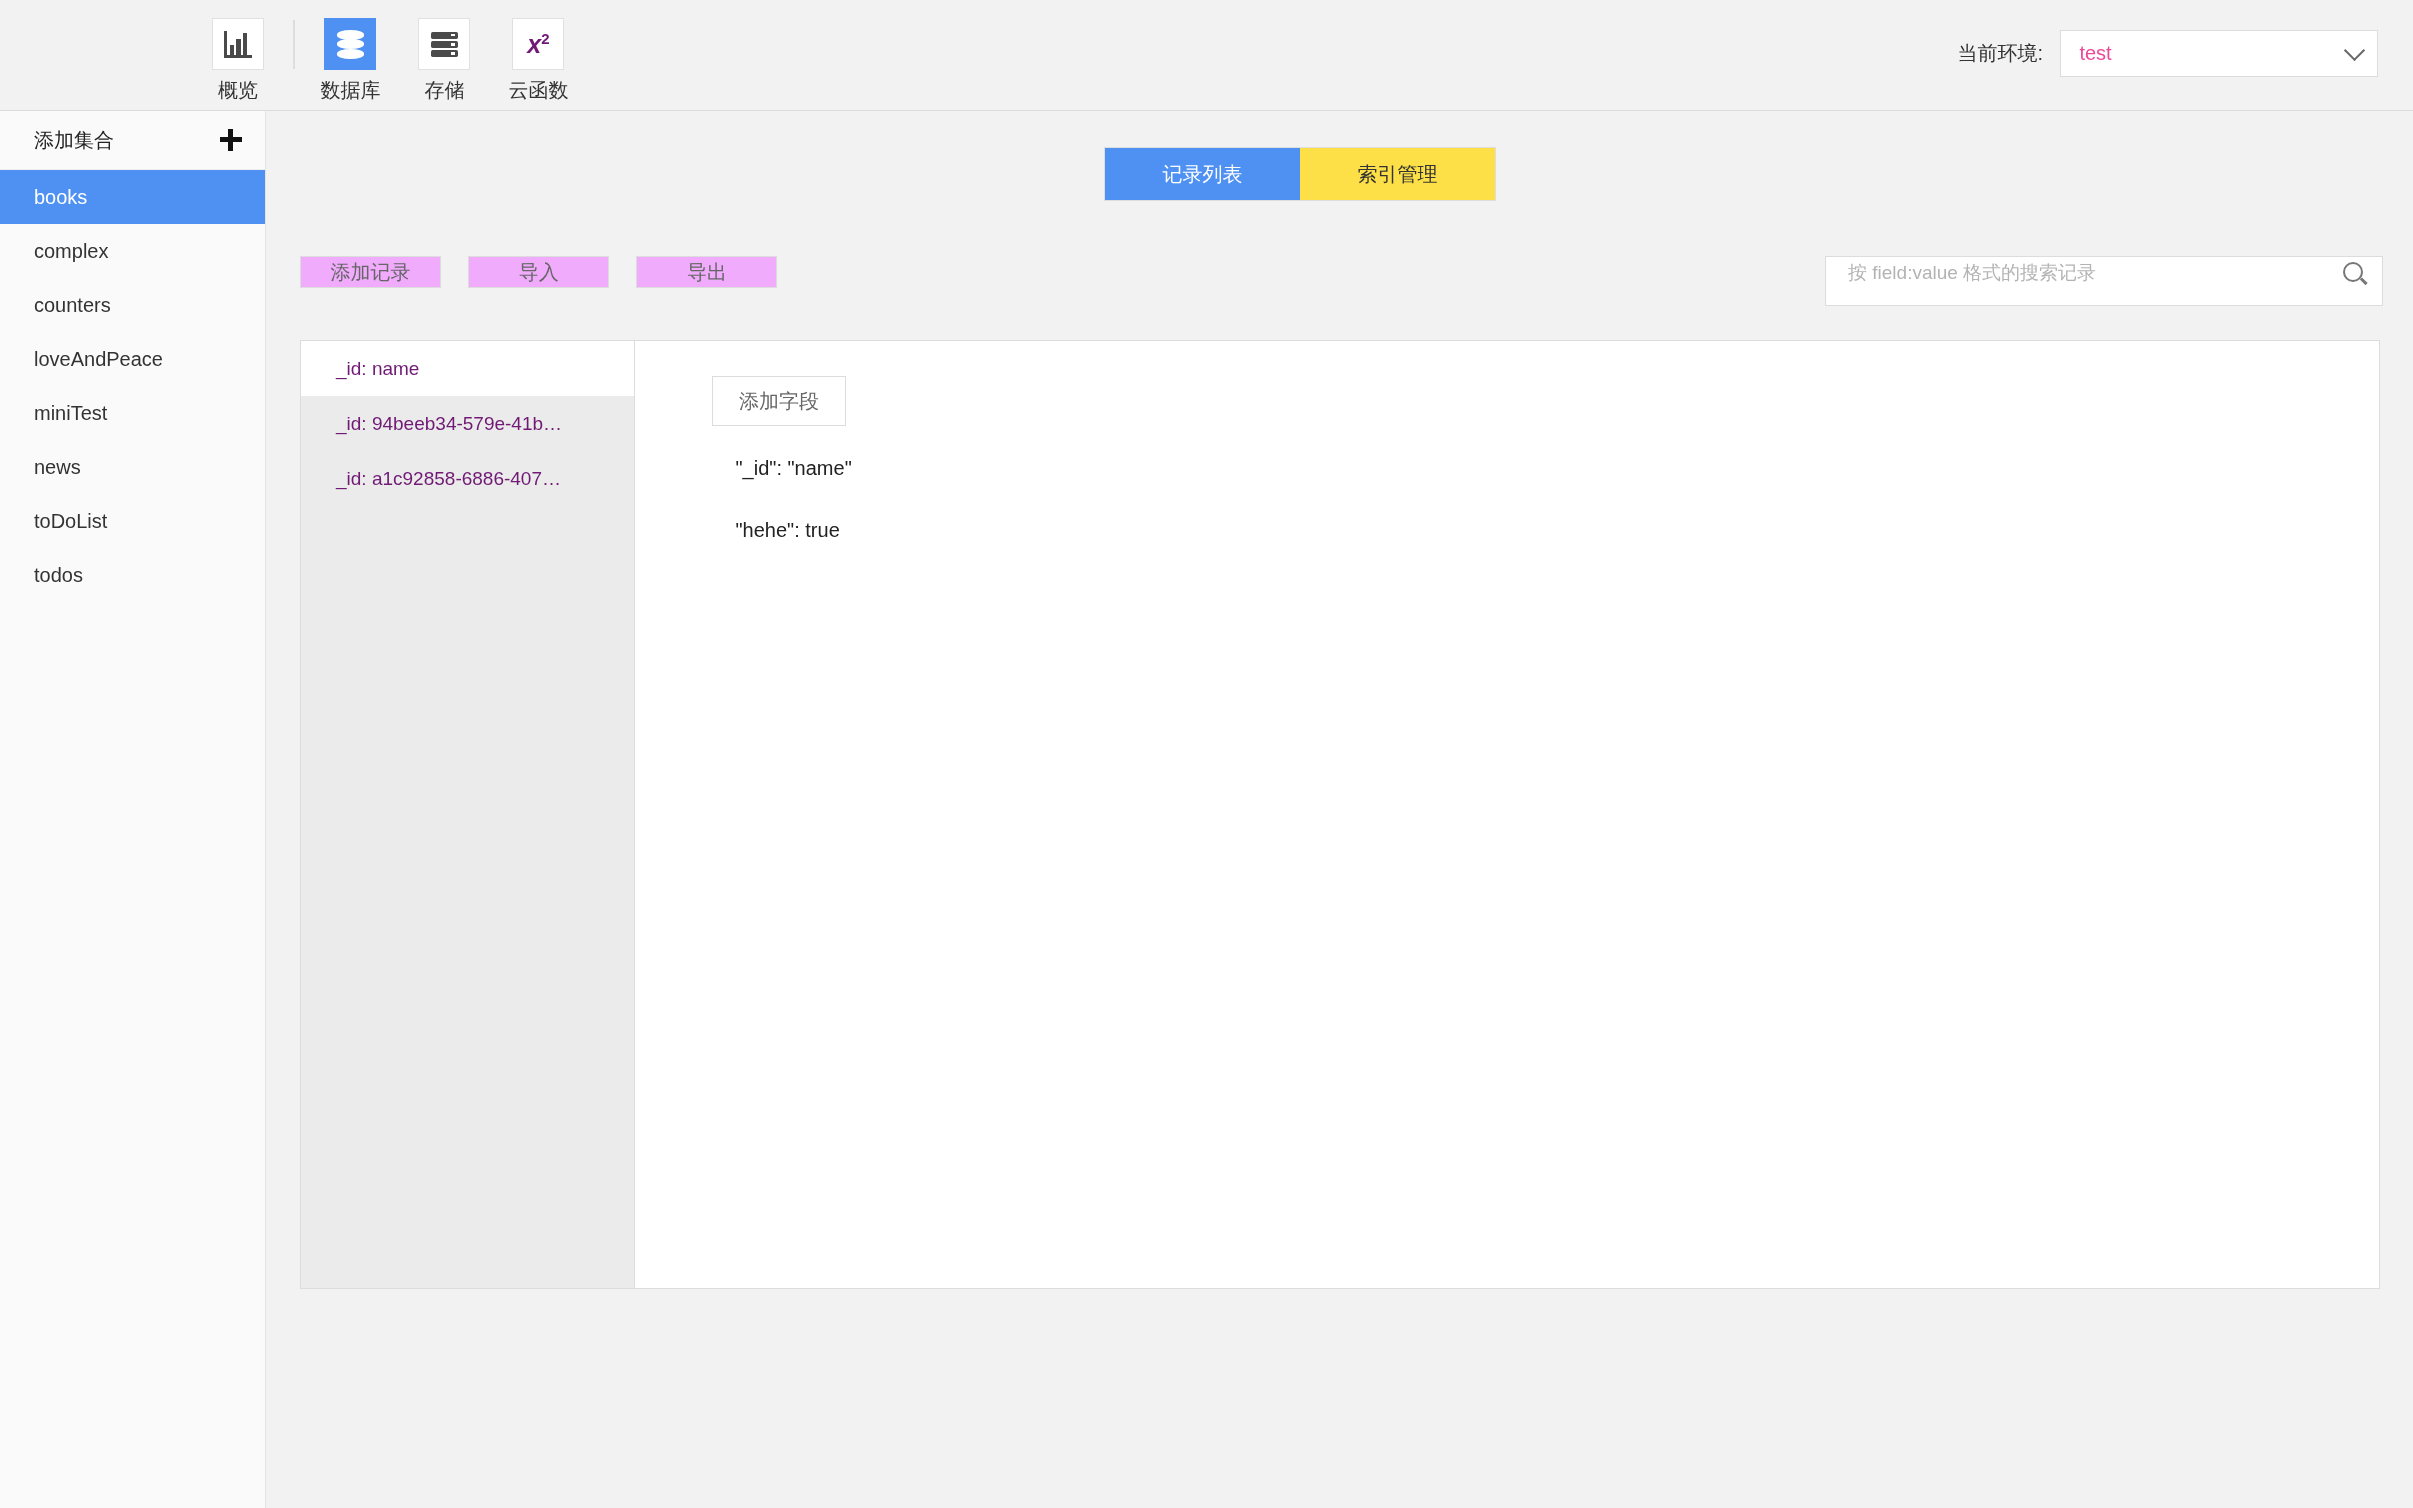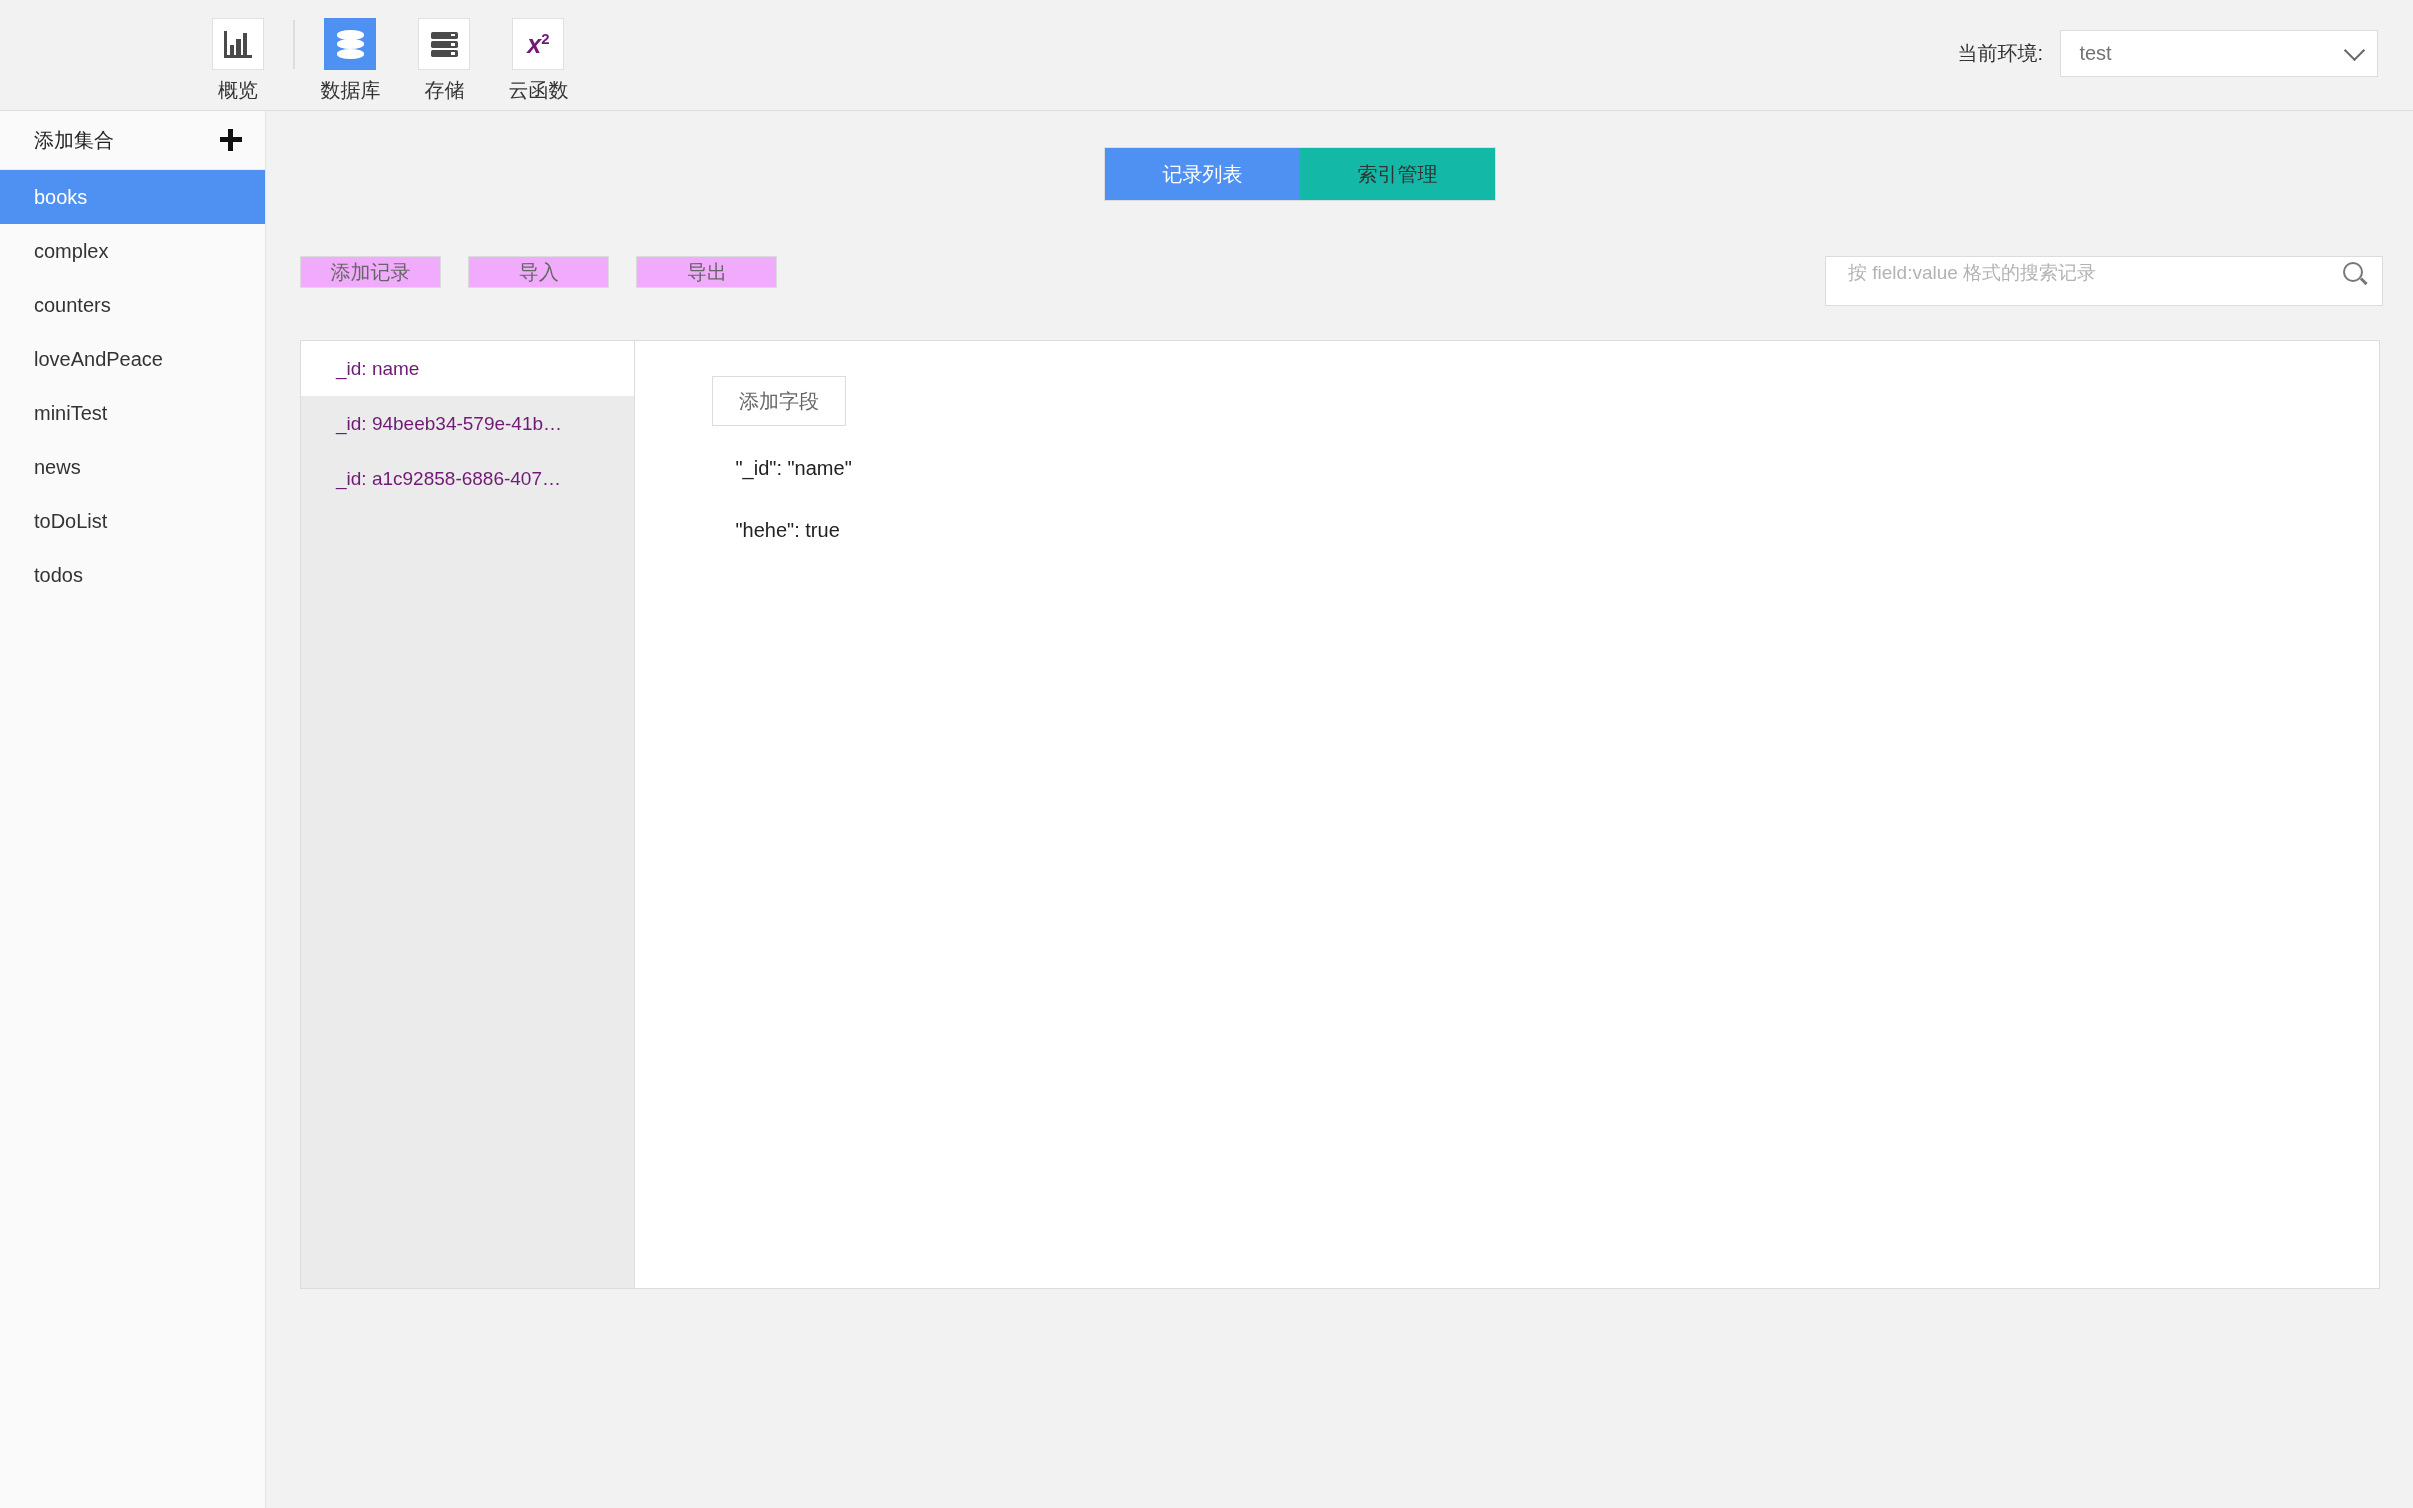--- a/index.html
+++ b/index.html
@@ -122,21 +122,21 @@
     background: #ffffff;
     border: 0.8px solid #dcdcdc;
     display: flex;
     align-items: center;
     padding: 0 15px 0 18.4px;
     cursor: pointer;
   }
   .env-value {
     flex: 1;
     font-size: 20px;
-    color: #737373;
+    color: #ec4899;
   }
   .chev {
     width: 15px; height: 15px;
     border-right: 2.5px solid #666;
     border-bottom: 2.5px solid #666;
     transform: rotate(45deg);
     margin-top: -6.7px;
   }
 
   
@@ -198,21 +198,21 @@
     border: 0.8px solid #dedede;
   }
   .tab {
     width: 195px;
     height: 52px;
     display: flex;
     align-items: center;
     justify-content: center;
     font-size: 20px;
     color: #333333;
-    background: #14b8a6;
+    background: #fde047;
     cursor: pointer;
   }
   .tab.active {
     background: #4e91f2;
     color: #ffffff;
   }
 
   .toolbar {
     position: absolute;
     top: 145px; left: 32px;

